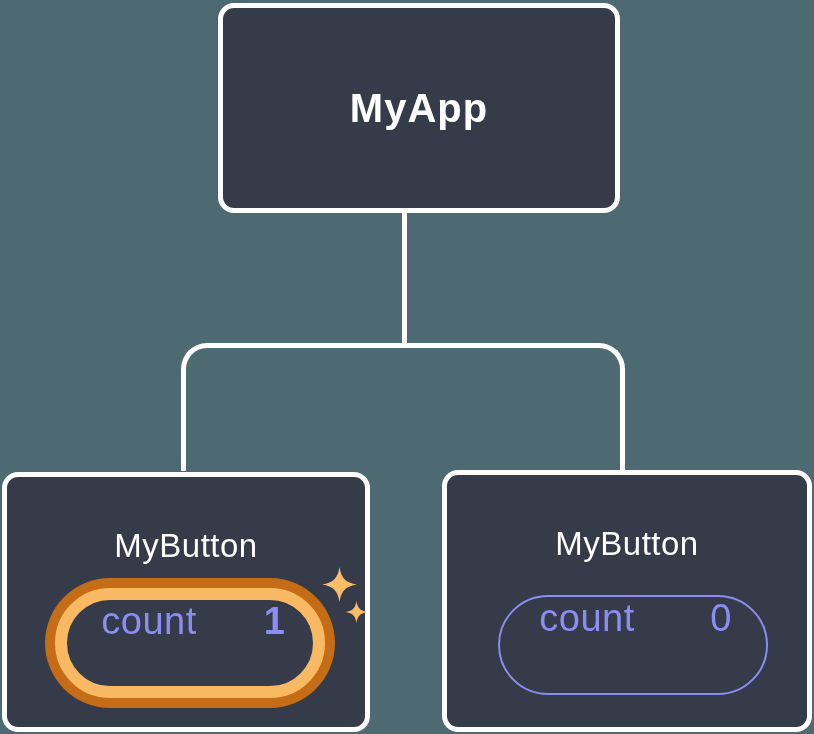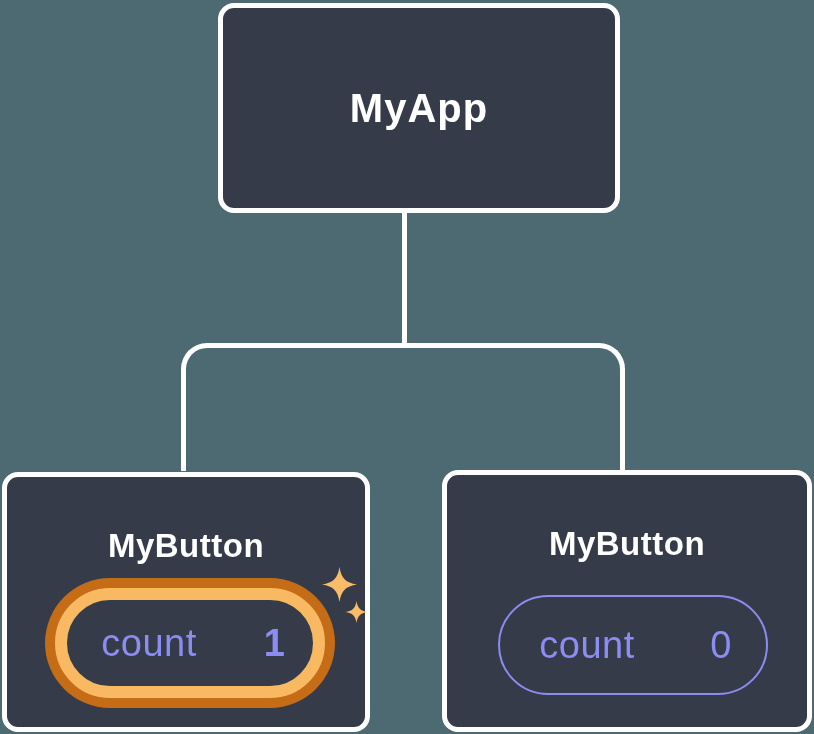--- a/index.html
+++ b/index.html
@@ -46,24 +46,24 @@
     border-right:5px solid var(--node-border);
     border-radius:26px 26px 0 0;
     z-index:1;
   }
   .node-child{width:368px;height:260px;}
   .node-child-left{left:2px;top:472px;}
   .node-child-right{left:442px;top:470px;width:370px;height:262px;}
   .node-title{
     position:absolute;left:0;right:0;top:50px;
     text-align:center;color:var(--text);
-    font-size:33px;font-weight:700;letter-spacing:0.5px;
+    font-size:33px;font-weight:400;letter-spacing:0.5px;
   }
   .state-pill{
-    position:absolute;display:flex;align-items:center;overflow:hidden;
+    position:absolute;display:flex;align-items:flex-start;overflow:hidden;
     border-radius:999px;
   }
   .state-pill-highlighted{
     left:48px;top:111px;width:270px;height:110px;
     border:12px solid var(--hl-inner);
     box-shadow:0 0 0 10px var(--hl-outer);
     background:var(--node-bg);
   }
   .state-pill-normal{
     left:51px;top:120px;width:270px;height:100px;

